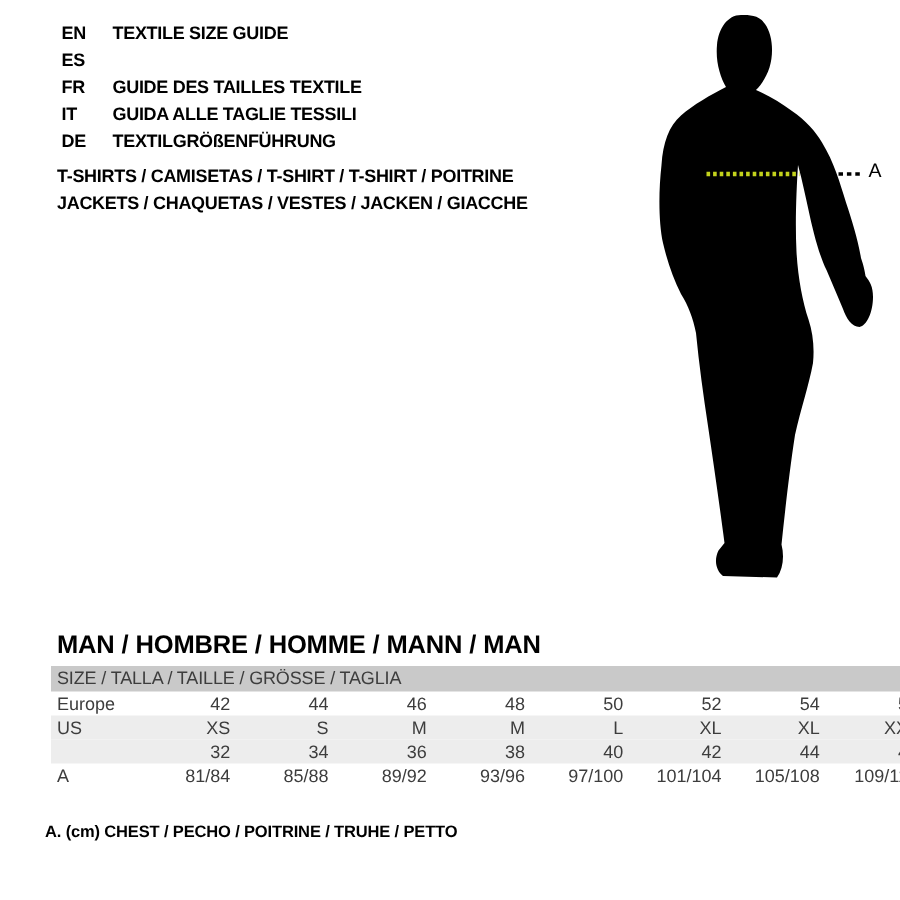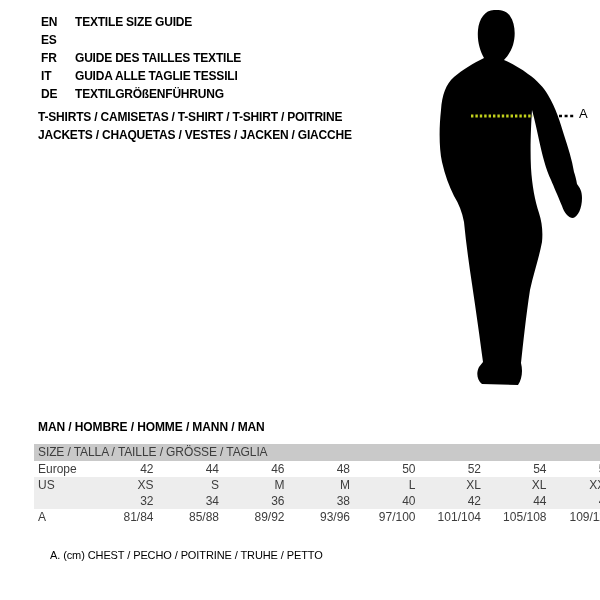--- a/index.html
+++ b/index.html
@@ -11,30 +11,30 @@
   .lang-list { position:absolute; left:25px; top:13px; font-size:12px; font-weight:700; line-height:18px; letter-spacing:-0.2px; }
   .lang-row  { display:flex; white-space:nowrap; }
   .lang-code { width:34px; flex:0 0 34px; }
   
   .categories { position:absolute; left:22px; top:108px; font-size:12px; font-weight:700; line-height:18px; letter-spacing:-0.2px; white-space:nowrap; }
   
   .figure { position:absolute; left:380px; top:0; width:220px; height:420px; }
   .figure svg { display:block; width:220px; height:420px; }
   .marker-a { position:absolute; left:183px; top:107px; font-size:13px; line-height:14px; color:#000; }
   
-  .section-title { position:absolute; left:22px; top:420px; font-size:12px; font-weight:700; letter-spacing:-0.1px; white-space:nowrap; }
+  .section-title { position:absolute; left:22px; top:420px; font-size:17px; font-weight:700; letter-spacing:-0.1px; white-space:nowrap; }
   
   .size-table { position:absolute; left:18px; top:444px; width:578px; font-size:12px; color:#3d3d3d; }
   .thead { height:17px; line-height:17px; background:var(--header-bg,#c9c9c9); padding-left:4px; letter-spacing:-0.1px; }
   .trow  { display:flex; height:16px; line-height:16px; }
   .trow.shaded { background:var(--shaded-bg,#ededed); }
   .tlabel { flex:0 0 50px; padding-left:4px; }
   .tcell  { flex:1 1 0; text-align:right; }
   
-  .footnote { position:absolute; left:34px; top:549px; font-size:11px; font-weight:400; letter-spacing:-0.1px; white-space:nowrap; }
+  .footnote { position:absolute; left:14px; top:549px; font-size:11px; font-weight:700; letter-spacing:-0.1px; white-space:nowrap; }
 </style>
 </head>
 <body>
 
 <div class="canvas" style="--header-bg: #c9c9c9; --shaded-bg: #ededed;">
 
   <div class="lang-list" id="lang-list">
       <div class="lang-row">
         <span class="lang-code">EN</span>
         <span>TEXTILE SIZE GUIDE</span>

